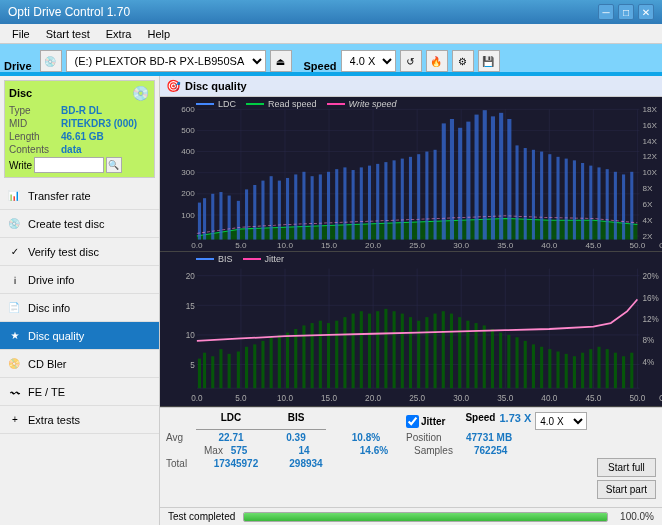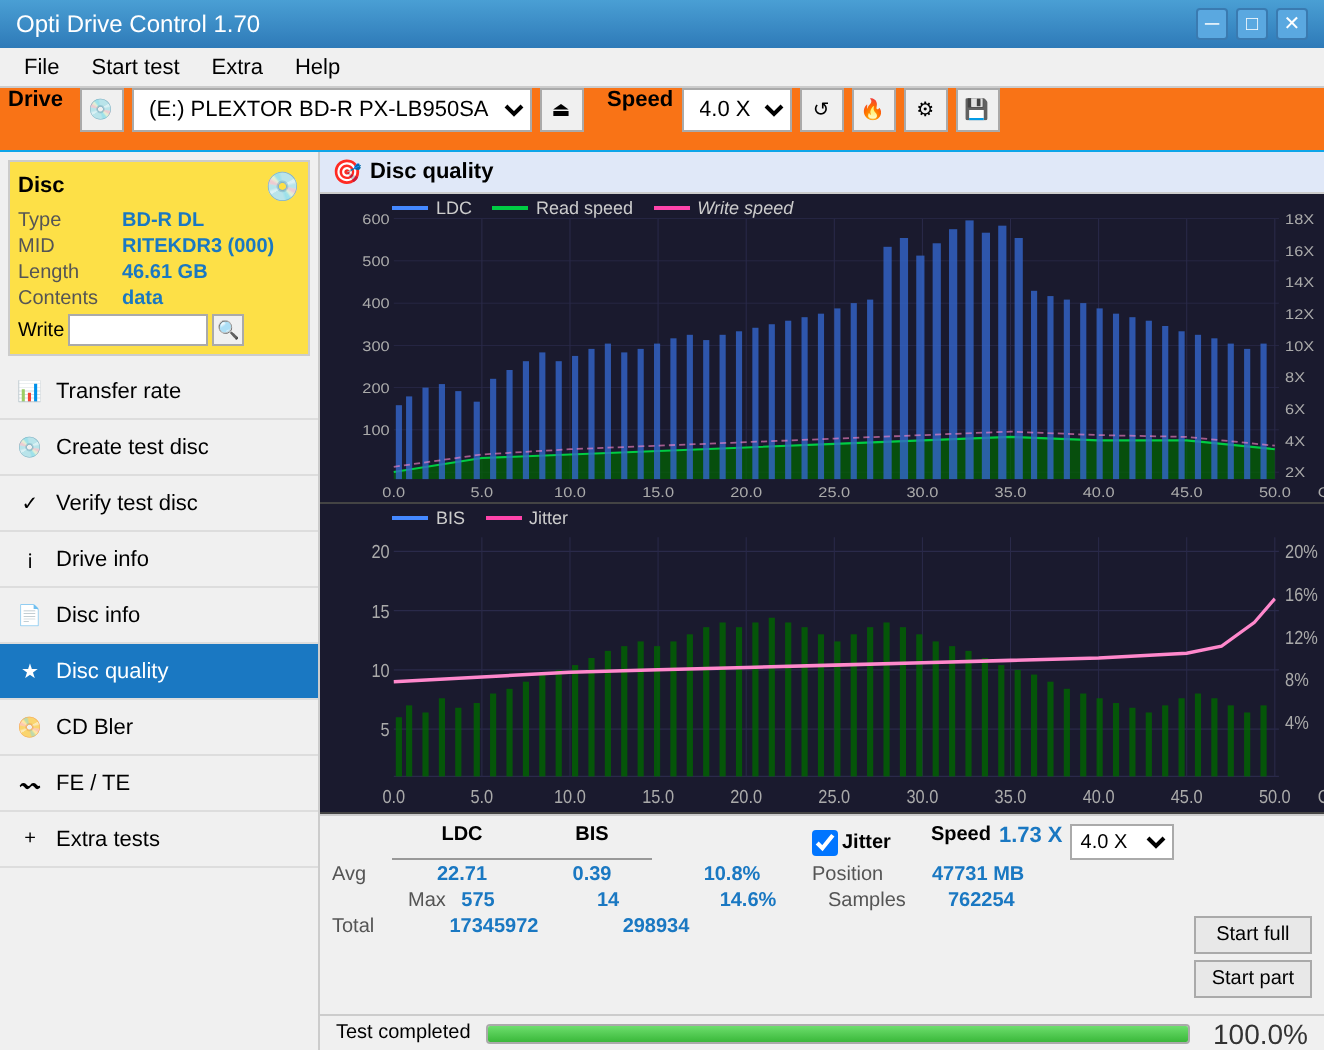--- a/index.html
+++ b/index.html
@@ -34,26 +34,26 @@
       display: flex;
       align-items: center;
       padding: 0 4px;
       border-bottom: 1px solid #ccc;
       font-size: 11px;
     }
     .menu-item { padding: 2px 8px; cursor: pointer; }
 
     
     .toolbar {
-      background: #f97316;
+      background: #7dd3fc;
       height: 32px;
       display: flex;
-      align-items: flex-start;
+      align-items: flex-end;
       padding: 0 4px;
-      border-bottom: 1px solid #0ea5e9;
+      border-bottom: 4px solid #0ea5e9;
       gap: 4px;
     }
     .toolbar-label { font-size: 11px; font-weight: bold; margin-right: 4px; }
     .toolbar-drive-select {
       height: 22px;
       font-size: 11px;
       border: 1px solid #aaa;
       padding: 0 4px;
       width: 200px;
       background: white;
@@ -87,21 +87,21 @@
     .sidebar {
       width: 160px;
       background: #f0f0f0;
       border-right: 1px solid #ccc;
       display: flex;
       flex-direction: column;
     }
 
     
     .disc-panel {
-      background: #fde047;
+      background: #bef264;
       border: 1px solid #ccc;
       margin: 4px;
       padding: 4px;
     }
     .disc-header {
       display: flex;
       align-items: center;
       justify-content: space-between;
       margin-bottom: 4px;
     }
@@ -214,21 +214,21 @@
       height: 10px;
       background: #ddd;
       border: 1px solid #aaa;
       border-radius: 2px;
       overflow: hidden;
     }
     .progress-bar-fill {
       height: 100%;
       background: linear-gradient(to bottom, #6dde6d, #3ab83a);
     }
-    .progress-pct { font-size: 14px; color: #333; margin-left: 4px; }
+    .progress-pct { font-size: 10px; color: #333; margin-left: 4px; }
     .legend-item { display: flex; align-items: center; gap: 2px; }
 
     
     .right-buttons {
       display: flex;
       flex-direction: column;
       gap: 4px;
       margin-left: auto;
       justify-content: flex-end;
       padding-bottom: 4px;
@@ -671,21 +671,21 @@
         <span style="color:#1a78c2; font-weight:bold;">47731 MB</span>
       </div>
       <div style="display:flex; gap:0; font-size:10px;">
         <span style="width:30px; color:#555;padding-left:38px;">Max</span>
         <span style="width:70px; text-align:center; color:#1a78c2; font-weight:bold;">575</span>
         <span style="width:60px; text-align:center; color:#1a78c2; font-weight:bold;">14</span>
         <span style="width:80px; text-align:center; color:#1a78c2; font-weight:bold;">14.6%</span>
         <span style="width:60px; color:#555;">Samples</span>
         <span style="color:#1a78c2; font-weight:bold;">762254</span>
       </div>
-      <div style="display:flex; gap:16px; font-size:10px;">
+      <div style="display:flex; gap:5px; font-size:10px;">
         <span style="width:30px; color:#555;">Total</span>
         <span style="width:70px; text-align:center; color:#1a78c2; font-weight:bold;">17345972</span>
         <span style="width:60px; text-align:center; color:#1a78c2; font-weight:bold;">298934</span>
         <span style="width:80px;"></span>
 
         <div class="right-buttons" style="display:flex;flex-direction:column;gap:3px;margin-left:auto;">
           <button class="action-btn">Start full</button>
           <button class="action-btn">Start part</button>
         </div>
       </div>

